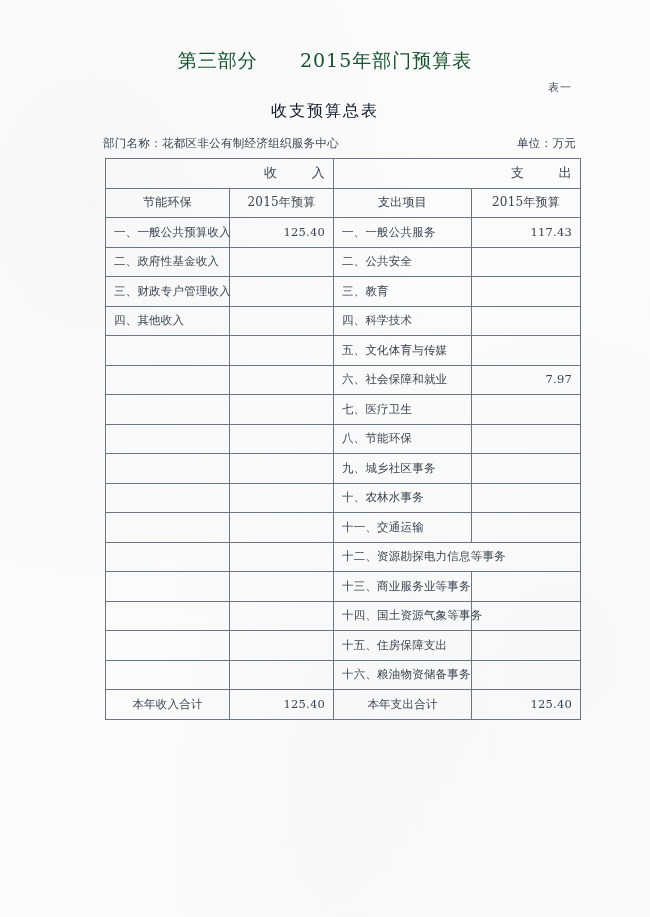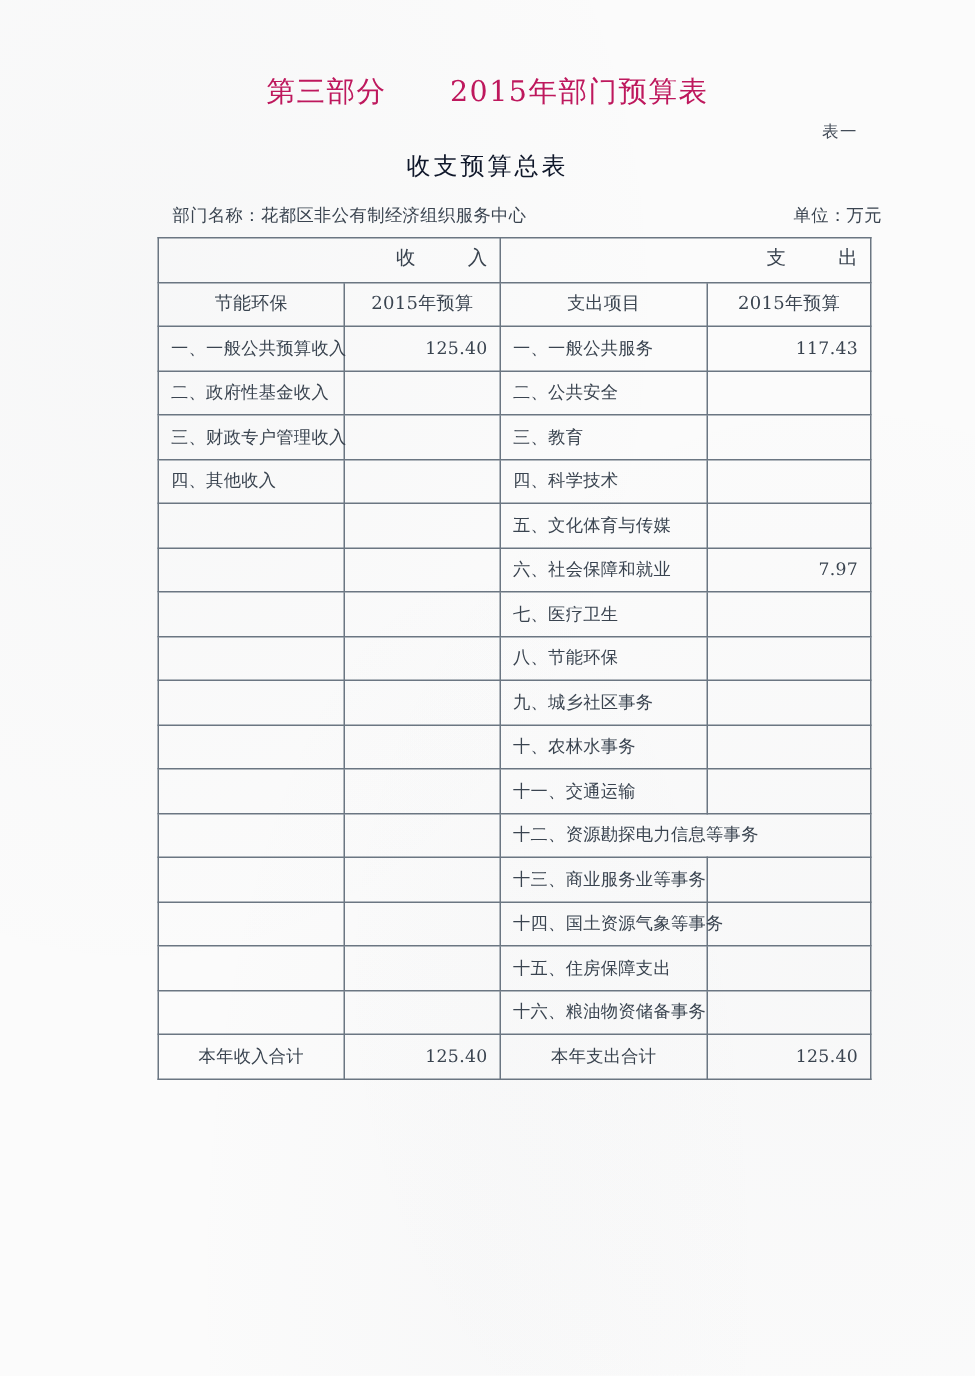--- a/index.html
+++ b/index.html
@@ -36,21 +36,21 @@
 
   
   .doc-title {
     position: absolute;
     top: 48px;
     left: 0;
     width: 650px;
     text-align: center;
     font-size: 19px;
     letter-spacing: 1px;
-    color: #be185d;
+    color: #14532d;
     white-space: pre;
   }
 
   .sheet-tag {
     position: absolute;
     top: 80px;
     left: 548px;
     font-size: 11px;
     letter-spacing: 1px;
     color: #434c58;
@@ -64,21 +64,21 @@
     width: 650px;
     text-align: center;
     font-size: 16px;
     letter-spacing: 2px;
     color: #0f172a;
   }
 
   .meta-row {
     position: absolute;
     top: 136px;
-    left: 115px;
+    left: 103px;
     width: 473px;
     height: 16px;
     font-size: 11.5px;
     letter-spacing: 0.3px;
   }
   .meta-left {
     position: absolute;
     left: 0;
     top: 0;
     white-space: nowrap;

